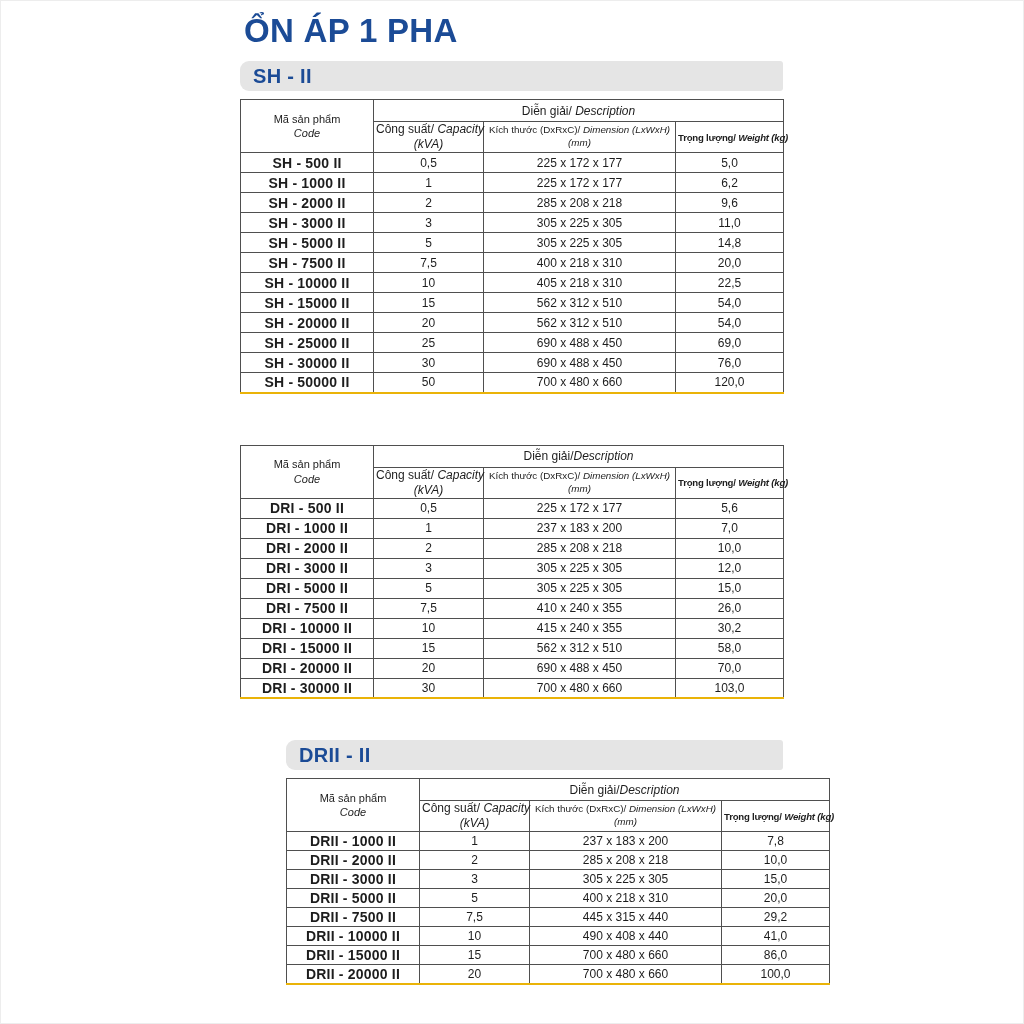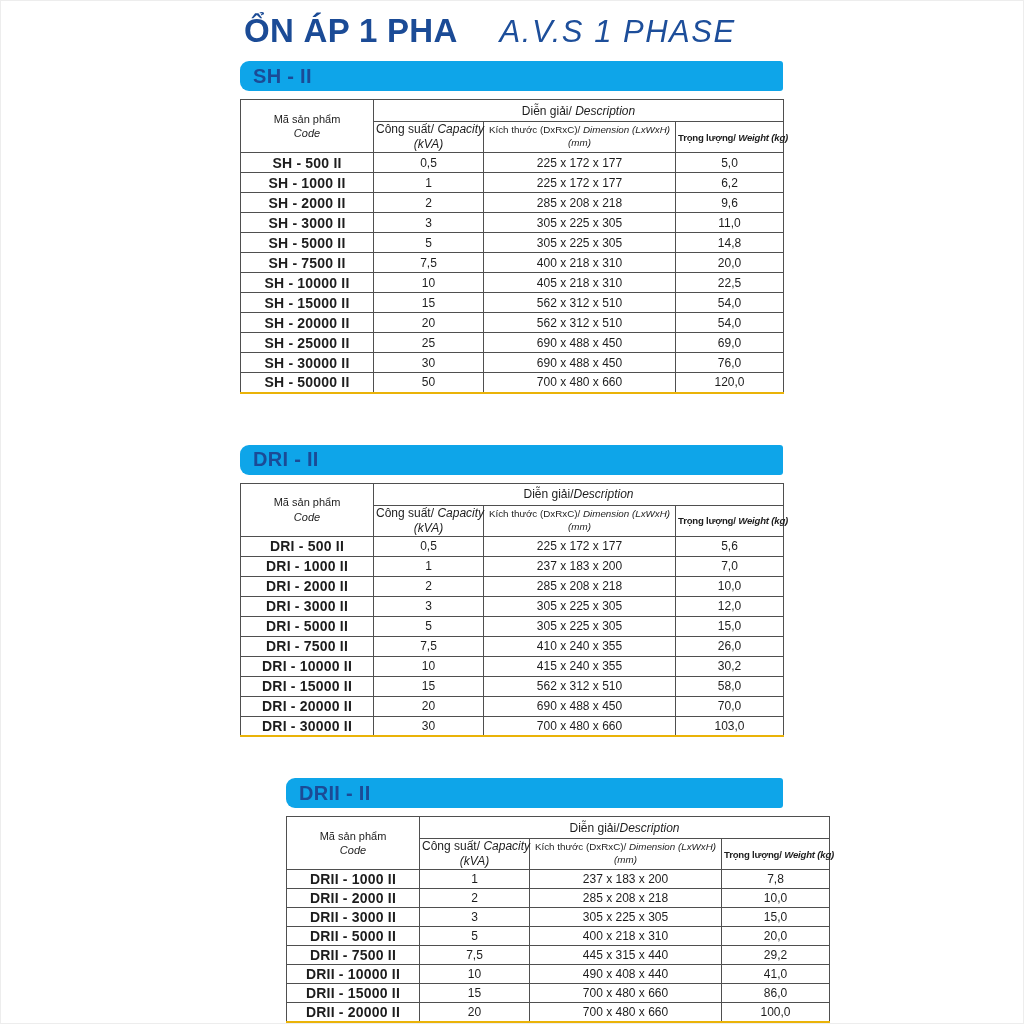--- a/index.html
+++ b/index.html
@@ -8,21 +8,21 @@
     font-family:"Liberation Sans", sans-serif; overflow:hidden;
   }
   .page-frame { position:absolute; inset:0; border:1px solid #ededed; pointer-events:none; }
   .content { position:absolute; left:240px; top:12px; width:543px; }
 
   .page-title { display:flex; align-items:baseline; gap:42px; margin:0 0 11px 4px; color:#1b4b96; }
   .title-vi { font-weight:bold; font-size:33px; letter-spacing:0.3px; }
   .title-en { font-style:italic; font-weight:400; font-size:31px; letter-spacing:1.5px; color:#1d4e9a; }
 
   .banner {
-    height:30px; background:#0ea5e9; border-radius:9px 3px 3px 9px;
+    height:30px; background:#e5e5e5; border-radius:9px 3px 3px 9px;
     display:flex; align-items:center; padding-left:13px; box-sizing:border-box;
     margin-bottom:8px;
   }
   .banner-label { color:#1b4b96; font-weight:bold; font-size:20px; letter-spacing:0.3px; }
 
   .sec2 { margin-top:51px; }
   .sec3 { margin-top:41px;padding-left:46px; }
 
   table.spec {
     border-collapse:collapse; width:543px; table-layout:fixed;
@@ -53,21 +53,20 @@
 </style>
 </head>
 <body>
 
 <div class="page-frame"></div>
 
 <div class="content">
 
   <h1 class="page-title">
     <span class="title-vi">ỔN ÁP 1 PHA</span>
-    <span class="title-en">A.V.S 1 PHASE</span>
   </h1>
 
   <section class="section sec1">
     <div class="banner">
       <span class="banner-label">SH - II</span>
     </div>
     <table class="spec">
       <colgroup>
           <col class="col-code">
           <col class="col-cap">
@@ -165,23 +164,20 @@
             <td class="code-cell">SH - 50000 II</td>
             <td>50</td>
             <td>700 x 480 x 660</td>
             <td>120,0</td>
           </tr>
         </tbody>
     </table>
   </section>
 
   <section class="section sec2">
-    <div class="banner">
-      <span class="banner-label">DRI - II</span>
-    </div>
     <table class="spec">
       <colgroup>
           <col class="col-code">
           <col class="col-cap">
           <col class="col-dim">
           <col class="col-wt">
         </colgroup>
       <thead>
         <tr class="hrow1">
           <th class="h-code" rowspan="2">

